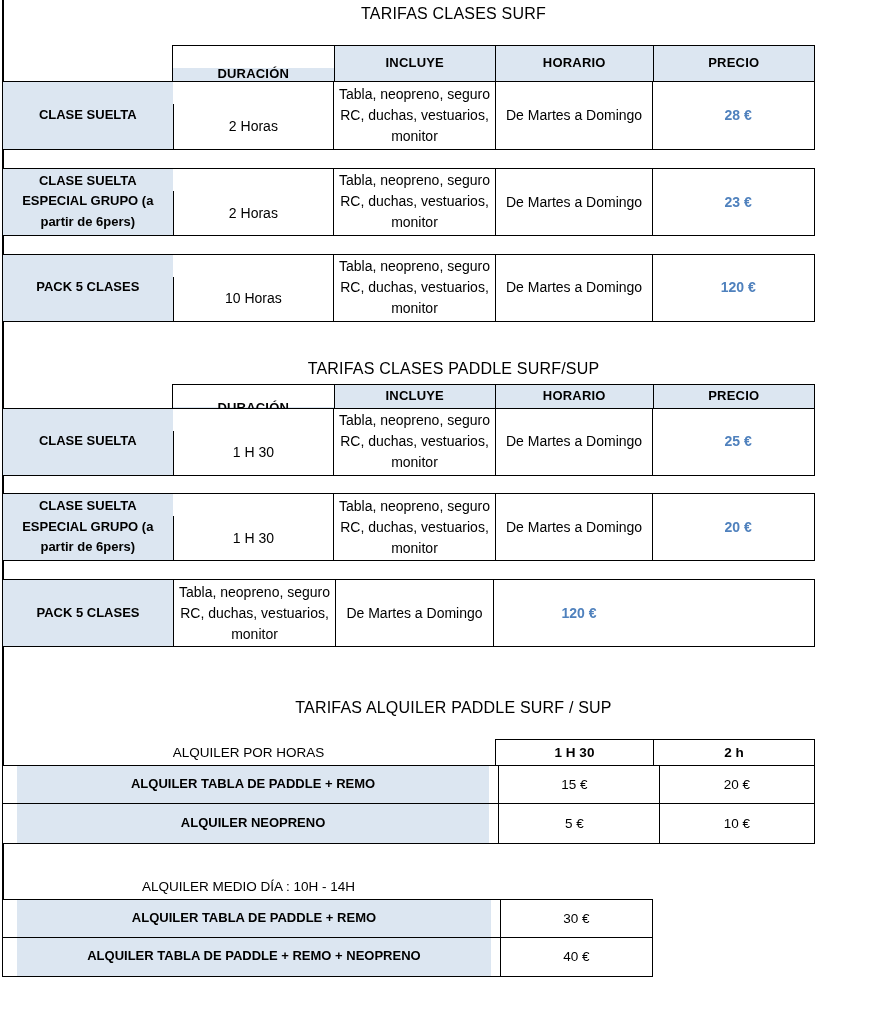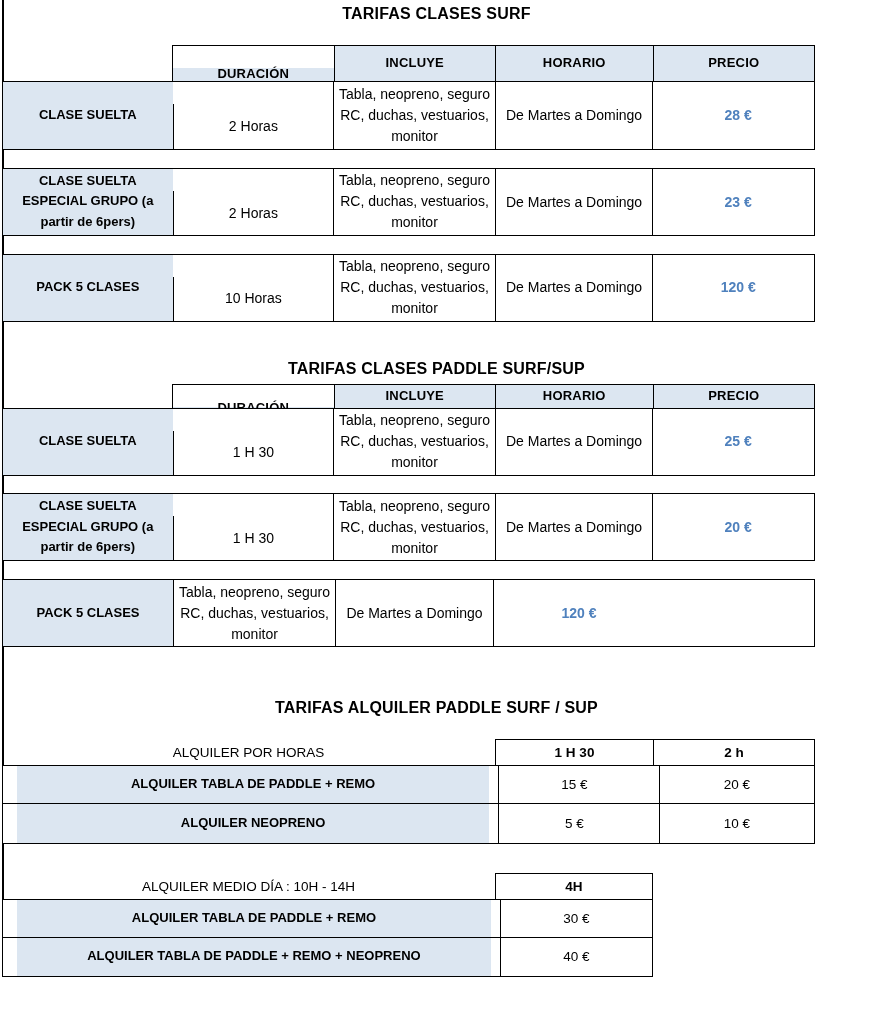--- a/index.html
+++ b/index.html
@@ -2,22 +2,22 @@
 <html style="--cell-fill: #DCE6F1; --price-text: #4F81BD; --border-color: #000000;"><head>
 <meta charset="utf-8">
 <style>
   html,body{margin:0;padding:0;background:#fff;}
   .page{
     position:relative;width:895px;height:1020px;background:#ffffff;
     font-family:"Liberation Sans", sans-serif;color:#000;overflow:hidden;
   }
   .left-line{position:absolute;left:2px;top:0;width:1.5px;height:976px;background:var(--border-color,#000);}
   .title{
-    position:absolute;left:2px;width:813px;text-align:center;
-    font-weight:700;font-size:16px;letter-spacing:.2px;padding-left:28px;
+    position:absolute;left:19px;width:813px;text-align:center;
+    font-weight:400;font-size:16px;letter-spacing:.2px;padding-left:28px;
   }
   .row{
     position:absolute;display:flex;border:1.5px solid var(--border-color,#000);
     background:#fff;box-sizing:border-box;
   }
   .cell{
     flex:0 1 auto;min-width:0;display:flex;align-items:center;justify-content:center;
     text-align:center;border-left:1.5px solid var(--border-color,#000);
     box-sizing:border-box;font-size:14px;line-height:1.45;padding:1px 3px;
   }
@@ -122,23 +122,20 @@
     <div class="cell rprice w-r2">20 €</div>
   </div>
 
   <div class="row" style="left:2px;top:803px;width:813px;height:41px">
     <div class="cell rlabel w-rlabel">ALQUILER NEOPRENO</div>
     <div class="cell rprice w-r1">5 €</div>
     <div class="cell rprice w-r2">10 €</div>
   </div>
 
   <div class="free-label" style="left:2px;top:873px;width:493px;height:27px">ALQUILER MEDIO DÍA : 10H - 14H</div>
-  <div class="row" style="left:495px;top:873px;width:158px;height:27px">
-    <div class="cell colhead w-r1">4H</div>
-  </div>
 
   <div class="row" style="left:2px;top:898.5px;width:651px;height:40px">
     <div class="cell rlabel w-rlabel">ALQUILER TABLA DE PADDLE + REMO</div>
     <div class="cell rprice w-r1">30 €</div>
   </div>
 
   <div class="row" style="left:2px;top:937px;width:651px;height:39.5px">
     <div class="cell rlabel w-rlabel">ALQUILER TABLA DE PADDLE + REMO + NEOPRENO</div>
     <div class="cell rprice w-r1">40 €</div>
   </div>

